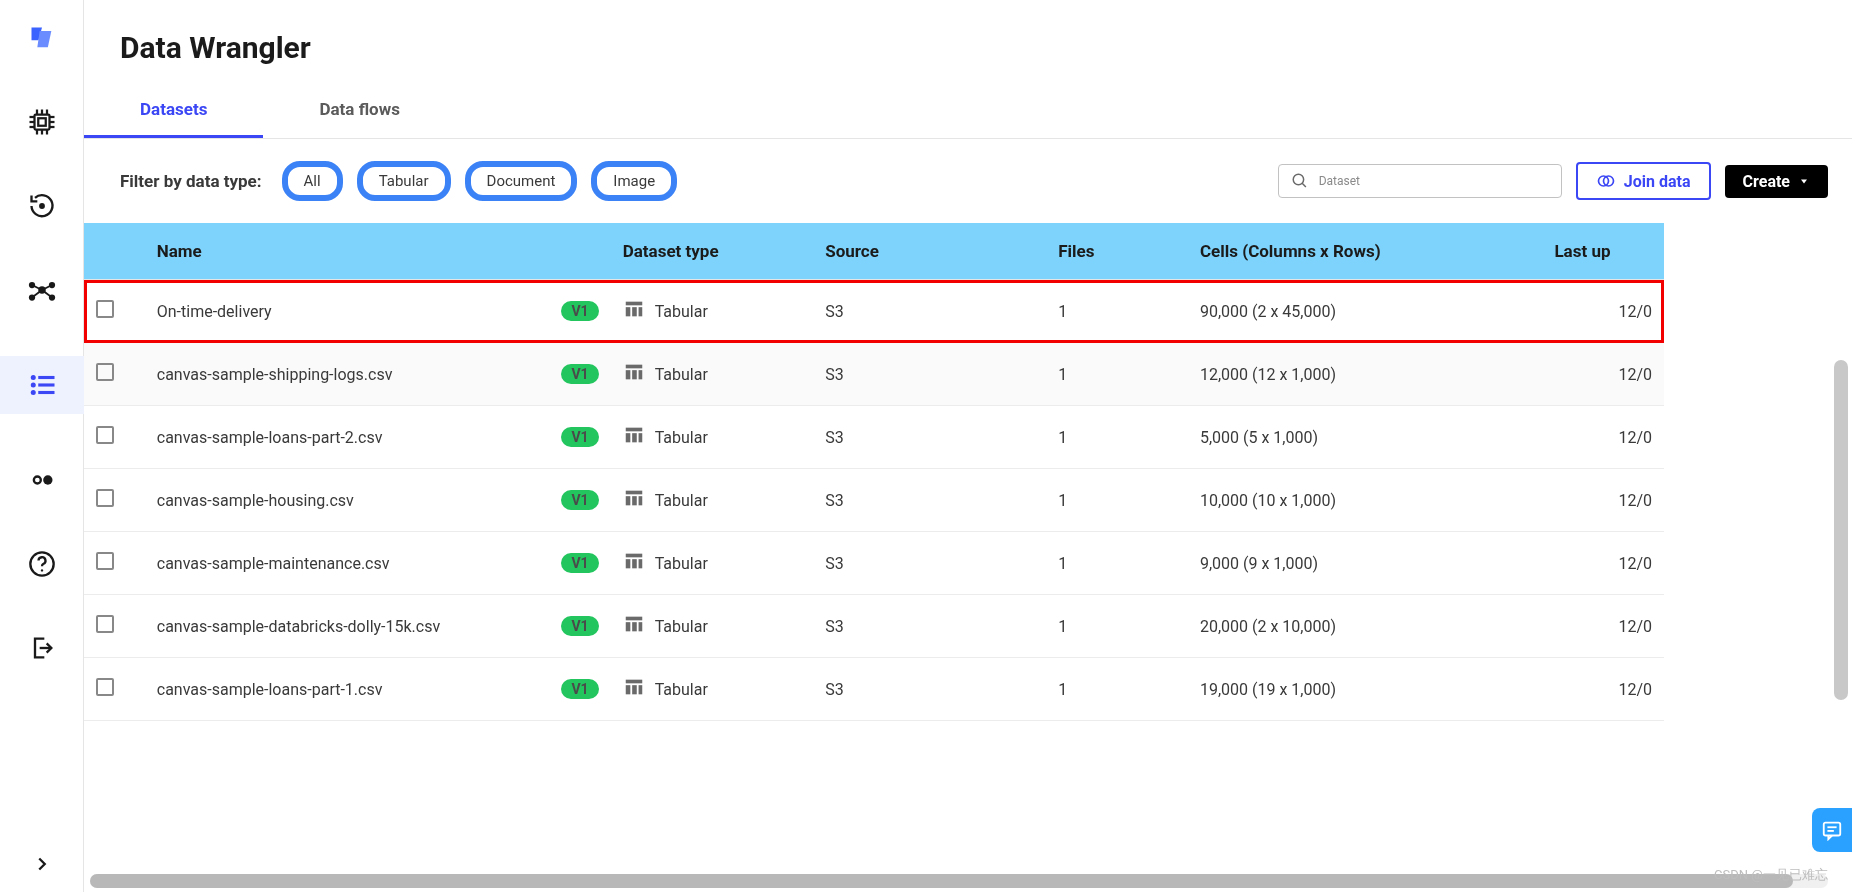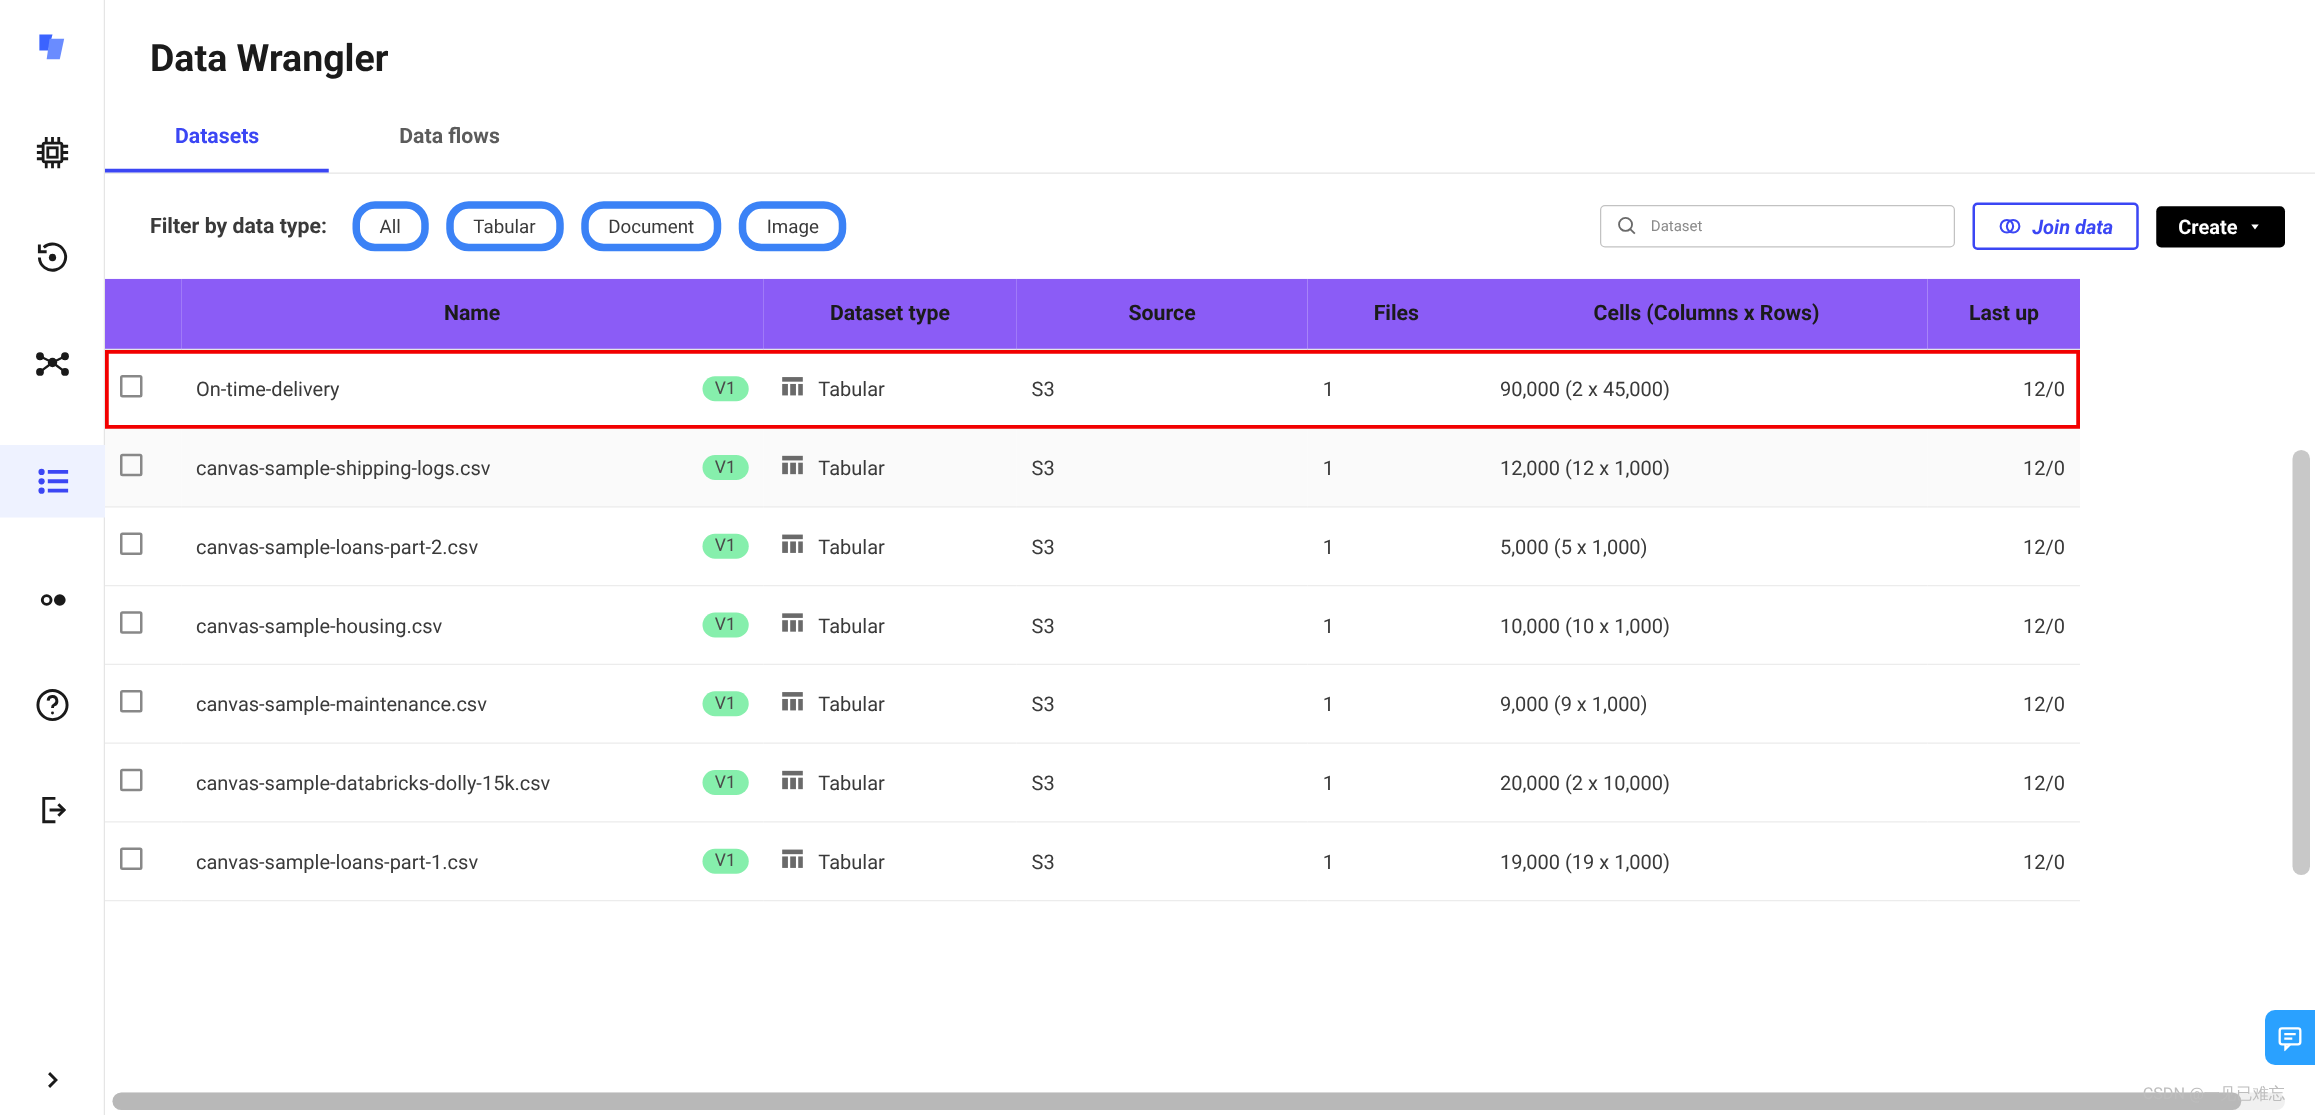--- a/index.html
+++ b/index.html
@@ -18,31 +18,31 @@
     .tab.active { color: #3b46f4; border-bottom-color: #3b46f4; }
     
     .toolbar { display: flex; align-items: center; padding: 22px 24px; gap: 14px; }
     .filter-label { font-size: 17px; font-weight: 700; color: #3a3a3a; margin-right: 6px; margin-left: 12px; }
     .pill { border: 6px solid #3b82f6; border-radius: 18px; padding: 5px 16px; font-size: 15px; color: #3a3a3a; cursor: pointer; background: #fff; }
     .spacer { flex: 1; }
     .search { display: flex; align-items: center; border: 1px solid #c2c2c2; border-radius: 4px; padding: 6px 12px; width: 284px; }
     .search input { border: none; outline: none; font-size: 12px; margin-left: 10px; width: 100%; color: #333; }
     .search input::placeholder { color: #8a8a8a; }
     .btn { border-radius: 4px; padding: 7px 18px; font-size: 16px; font-weight: 700; cursor: pointer; display: flex; align-items: center; gap: 8px; }
-    .btn-join { border: 2px solid #3b46f4; background: #fff; color: #3b46f4; font-style: italic; }
+    .btn-join { border: 2px solid #3b46f4; background: #fff; color: #3b46f4; }
     .btn-create { background: #000000; color: #fff; border: none; }
     
     .table-wrap { overflow: auto; flex: 1; position: relative; }
     .dtable { width: 1580px; border-collapse: collapse; }
-    .dtable thead th { text-align: center; font-size: 17px; font-weight: 700; padding: 18px 12px; background: #8b5cf6; border-bottom: 1px solid #e5e5e5; color: #1b1b1b; }
+    .dtable thead th { text-align: left; font-size: 17px; font-weight: 700; padding: 18px 12px; background: #7dd3fc; border-bottom: 1px solid #e5e5e5; color: #1b1b1b; }
     .dtable tbody td { padding: 18px 12px; font-size: 16px; border-bottom: 1px solid #ececec; color: #3a3a3a; }
     .dtable tbody tr.highlight { outline: 3px solid #f20000; outline-offset: -3px; }
     .dtable tbody tr.shade { background: #fafafa; }
     .chk { width: 18px; height: 18px; border: 2px solid #888; border-radius: 2px; display: inline-block; cursor: pointer; }
-    .vtag { background: #86efac; border-radius: 12px; padding: 2px 10px; font-size: 14px; font-weight: 400; color: #4a4a4a; }
+    .vtag { background: #22c55e; border-radius: 12px; padding: 2px 10px; font-size: 14px; font-weight: 700; color: #4a4a4a; }
     .name-cell { display: flex; align-items: flex-end; justify-content: space-between; width: 100%; gap: 38px; }
     .dt-cell { display: flex; align-items: center; gap: 10px; }
     
     .watermark { position: fixed; right: 24px; bottom: 8px; font-size: 13px; color: #bdbdbd; }
     .chat-bubble { position: fixed; right: 0; bottom: 40px; width: 40px; height: 44px; background: #2aa1ff; border-radius: 8px 0 0 8px; display: flex; align-items: center; justify-content: center; color: #fff; cursor: pointer; }
     .vscroll { position: absolute; right: 4px; top: 360px; width: 14px; height: 340px; background: #c8c8c8; border-radius: 7px; }
     .hscroll-track { position: absolute; left: 90px; right: 24px; bottom: 4px; height: 14px; background: #f0f0f0; border-radius: 7px; }
     .hscroll-thumb { height: 14px; width: 98%; background: #b8b8b8; border-radius: 7px; }
     
     th.col-chk, td.col-chk { width: 60px; padding-left: 36px; }

